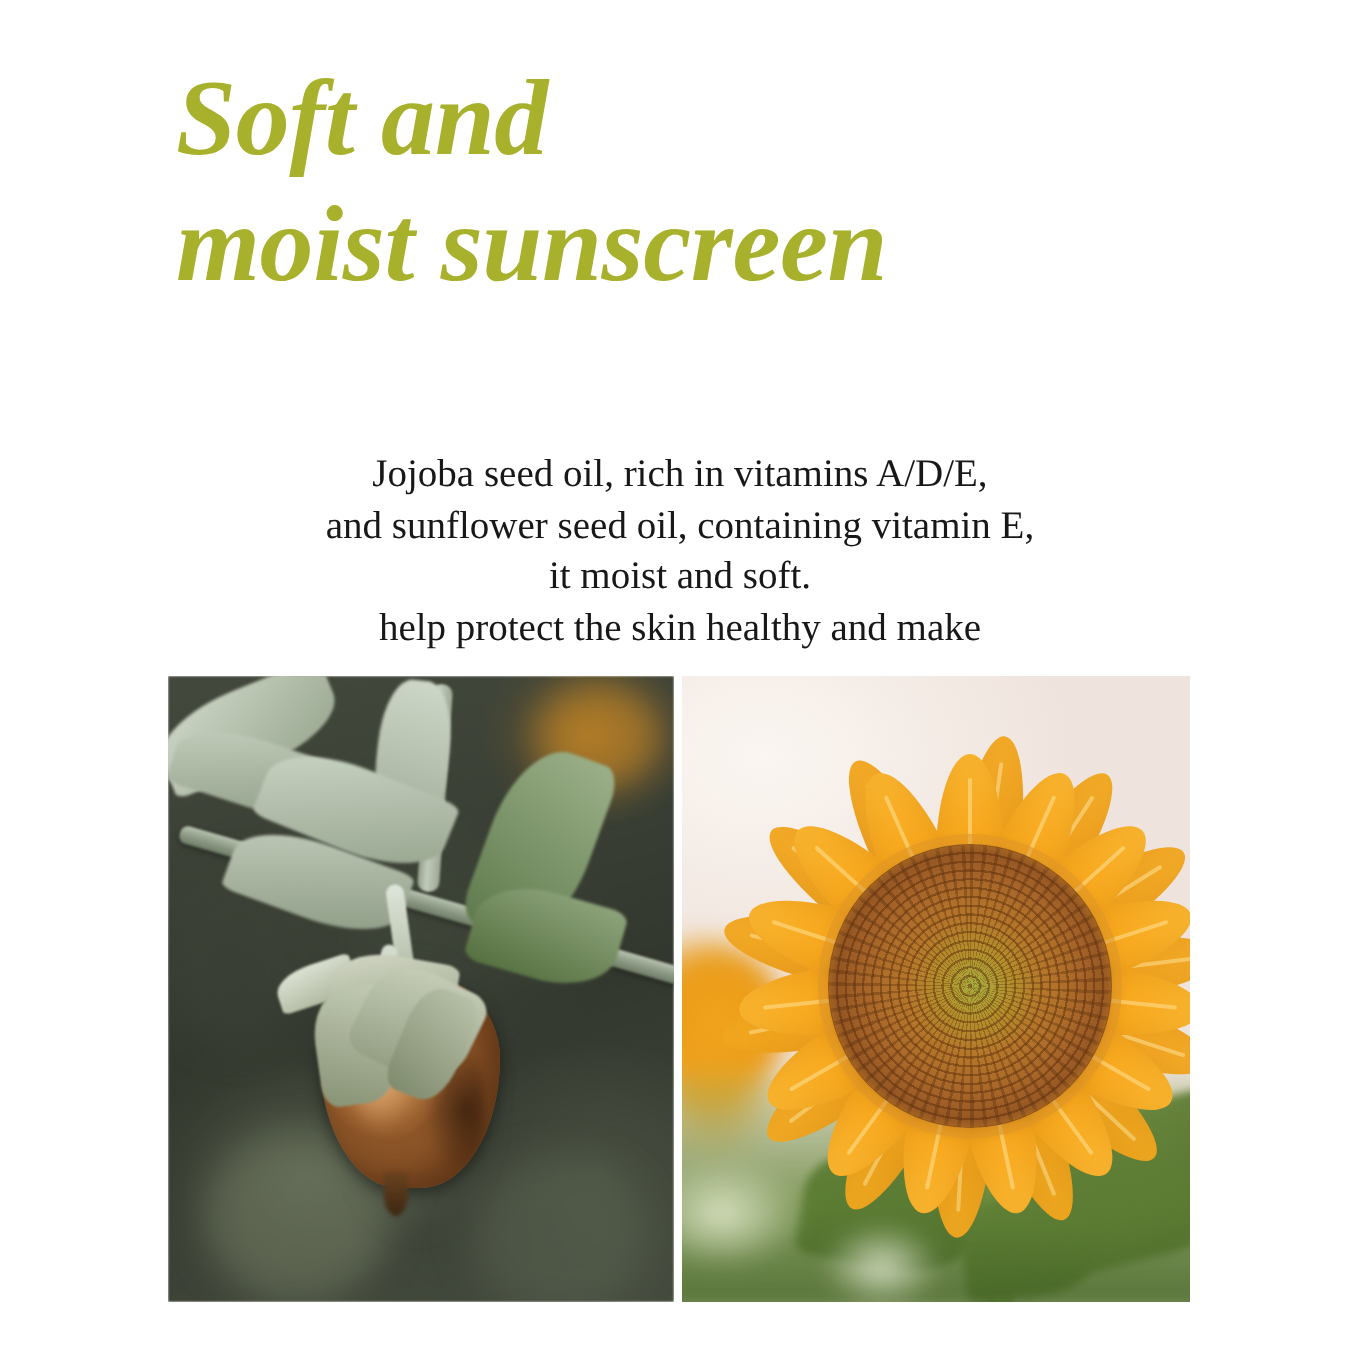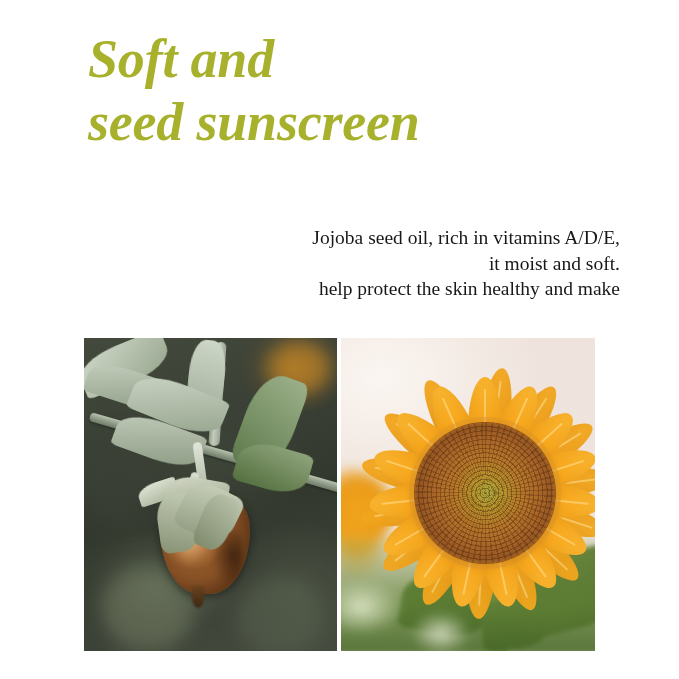--- a/index.html
+++ b/index.html
@@ -43,21 +43,21 @@
     position: absolute;
     left: 60px;
     top: 225px;
     width: 560px;
     color: #181818;
     font-family: "Liberation Serif", "DejaVu Serif", serif;
     font-size: 19.5px;
     line-height: 25.5px;
     text-align: center;
   }
-  .bodycopy-line { display: block; white-space: nowrap; text-align: right; }
+  .bodycopy-line { display: block; white-space: nowrap; }
 
   
   .photos {
     position: absolute;
     left: 84px;
     top: 338px;
     width: 511px;
     height: 313px;
     display: flex;
     gap: 4px;
@@ -312,25 +312,26 @@
     background: radial-gradient(circle, rgba(0,0,0,0) 62%, rgba(223,150,40,0.75) 72%, rgba(0,0,0,0) 86%);
   }
 </style>
 </head>
 <body>
 
 <div class="page">
 
   <div class="headline">
     <span class="headline-line">Soft and</span>
-    <span class="headline-line">seed sunscreen</span>
+    <span class="headline-line">moist sunscreen</span>
   </div>
 
   <div class="bodycopy">
     <span class="bodycopy-line">Jojoba seed oil, rich in vitamins A/D/E,</span>
+    <span class="bodycopy-line">and sunflower seed oil, containing vitamin E,</span>
     <span class="bodycopy-line">it moist and soft.</span>
     <span class="bodycopy-line">help protect the skin healthy and make</span>
   </div>
 
   <div class="photos">
 
     <div class="photo photo-left">
       <div class="jojoba-bg"></div>
       <div class="jb-blurdot jb-d5"></div>
       <div class="jb-blurdot jb-d1"></div>

